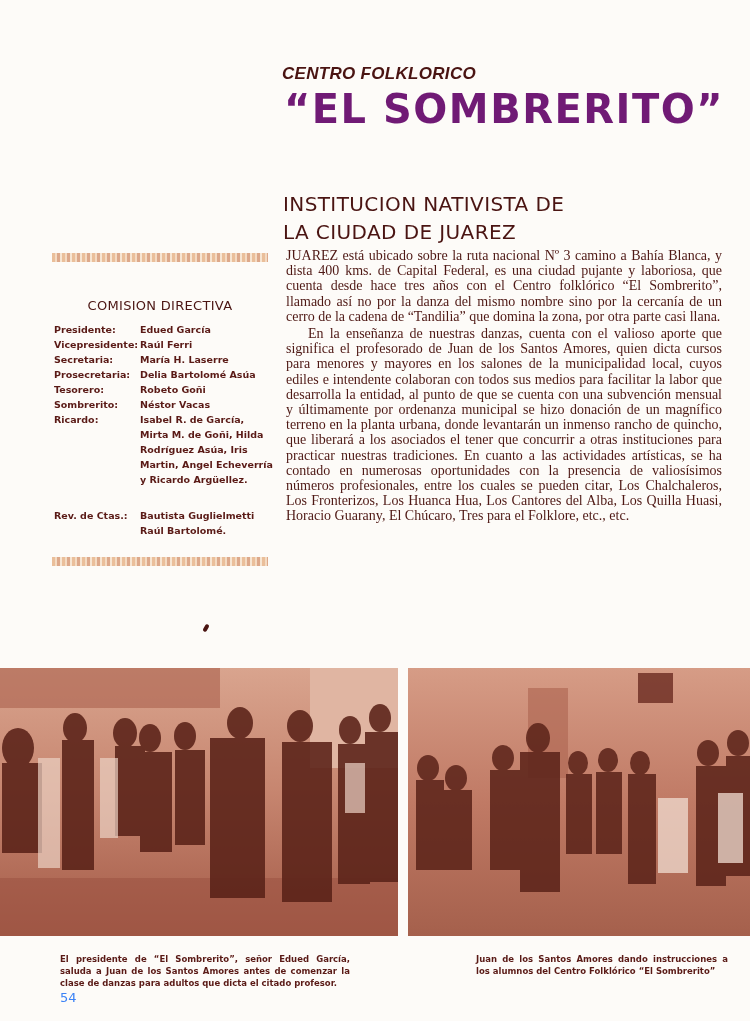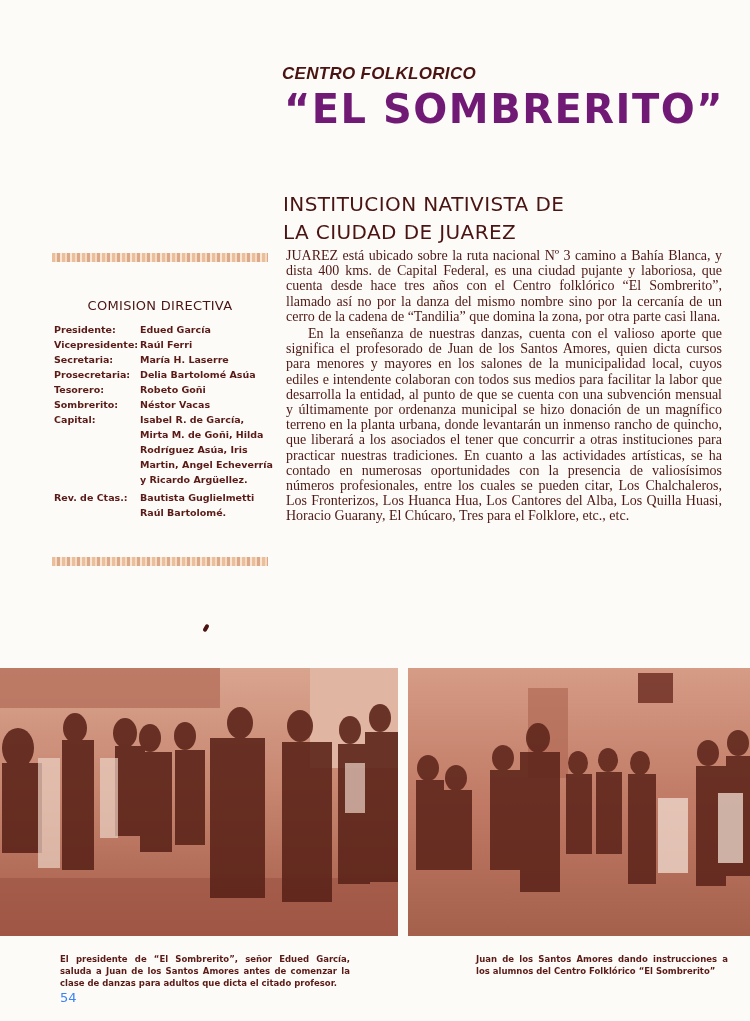--- a/index.html
+++ b/index.html
@@ -85,24 +85,24 @@
     </div>
   <div class="row">
       <span class="role">Tesorero:</span>
       <span class="names">Robeto Goñi</span>
     </div>
   <div class="row">
       <span class="role">Sombrerito:</span>
       <span class="names">Néstor Vacas</span>
     </div>
   <div class="row">
-      <span class="role">Capital:</span>
+      <span class="role">Ricardo:</span>
       <span class="names">Isabel R. de García, Mirta M. de Goñi, Hilda Rodríguez Asúa, Iris Martin, Angel Echeverría y Ricardo Argüellez.</span>
     </div>
-  <div class="row" style="margin-top:3px">
+  <div class="row" style="margin-top:21px">
       <span class="role">Rev. de Ctas.:</span>
       <span class="names">Bautista Guglielmetti Raúl Bartolomé.</span>
     </div>
 </div>
 
 <div class="abs bar" style="top:557px"></div>
 <div class="abs dot" style="left:204px; top:624px"></div>
 
 <div class="abs body-text">
   <p>JUAREZ está ubicado sobre la ruta nacional Nº 3 camino a Bahía Blanca, y dista 400 kms. de Capital Federal, es una ciudad pujante y laboriosa, que cuenta desde hace tres años con el Centro folklórico “El Sombrerito”, llamado así no por la danza del mismo nombre sino por la cercanía de un cerro de la cadena de “Tandilia” que domina la zona, por otra parte casi llana.</p>

